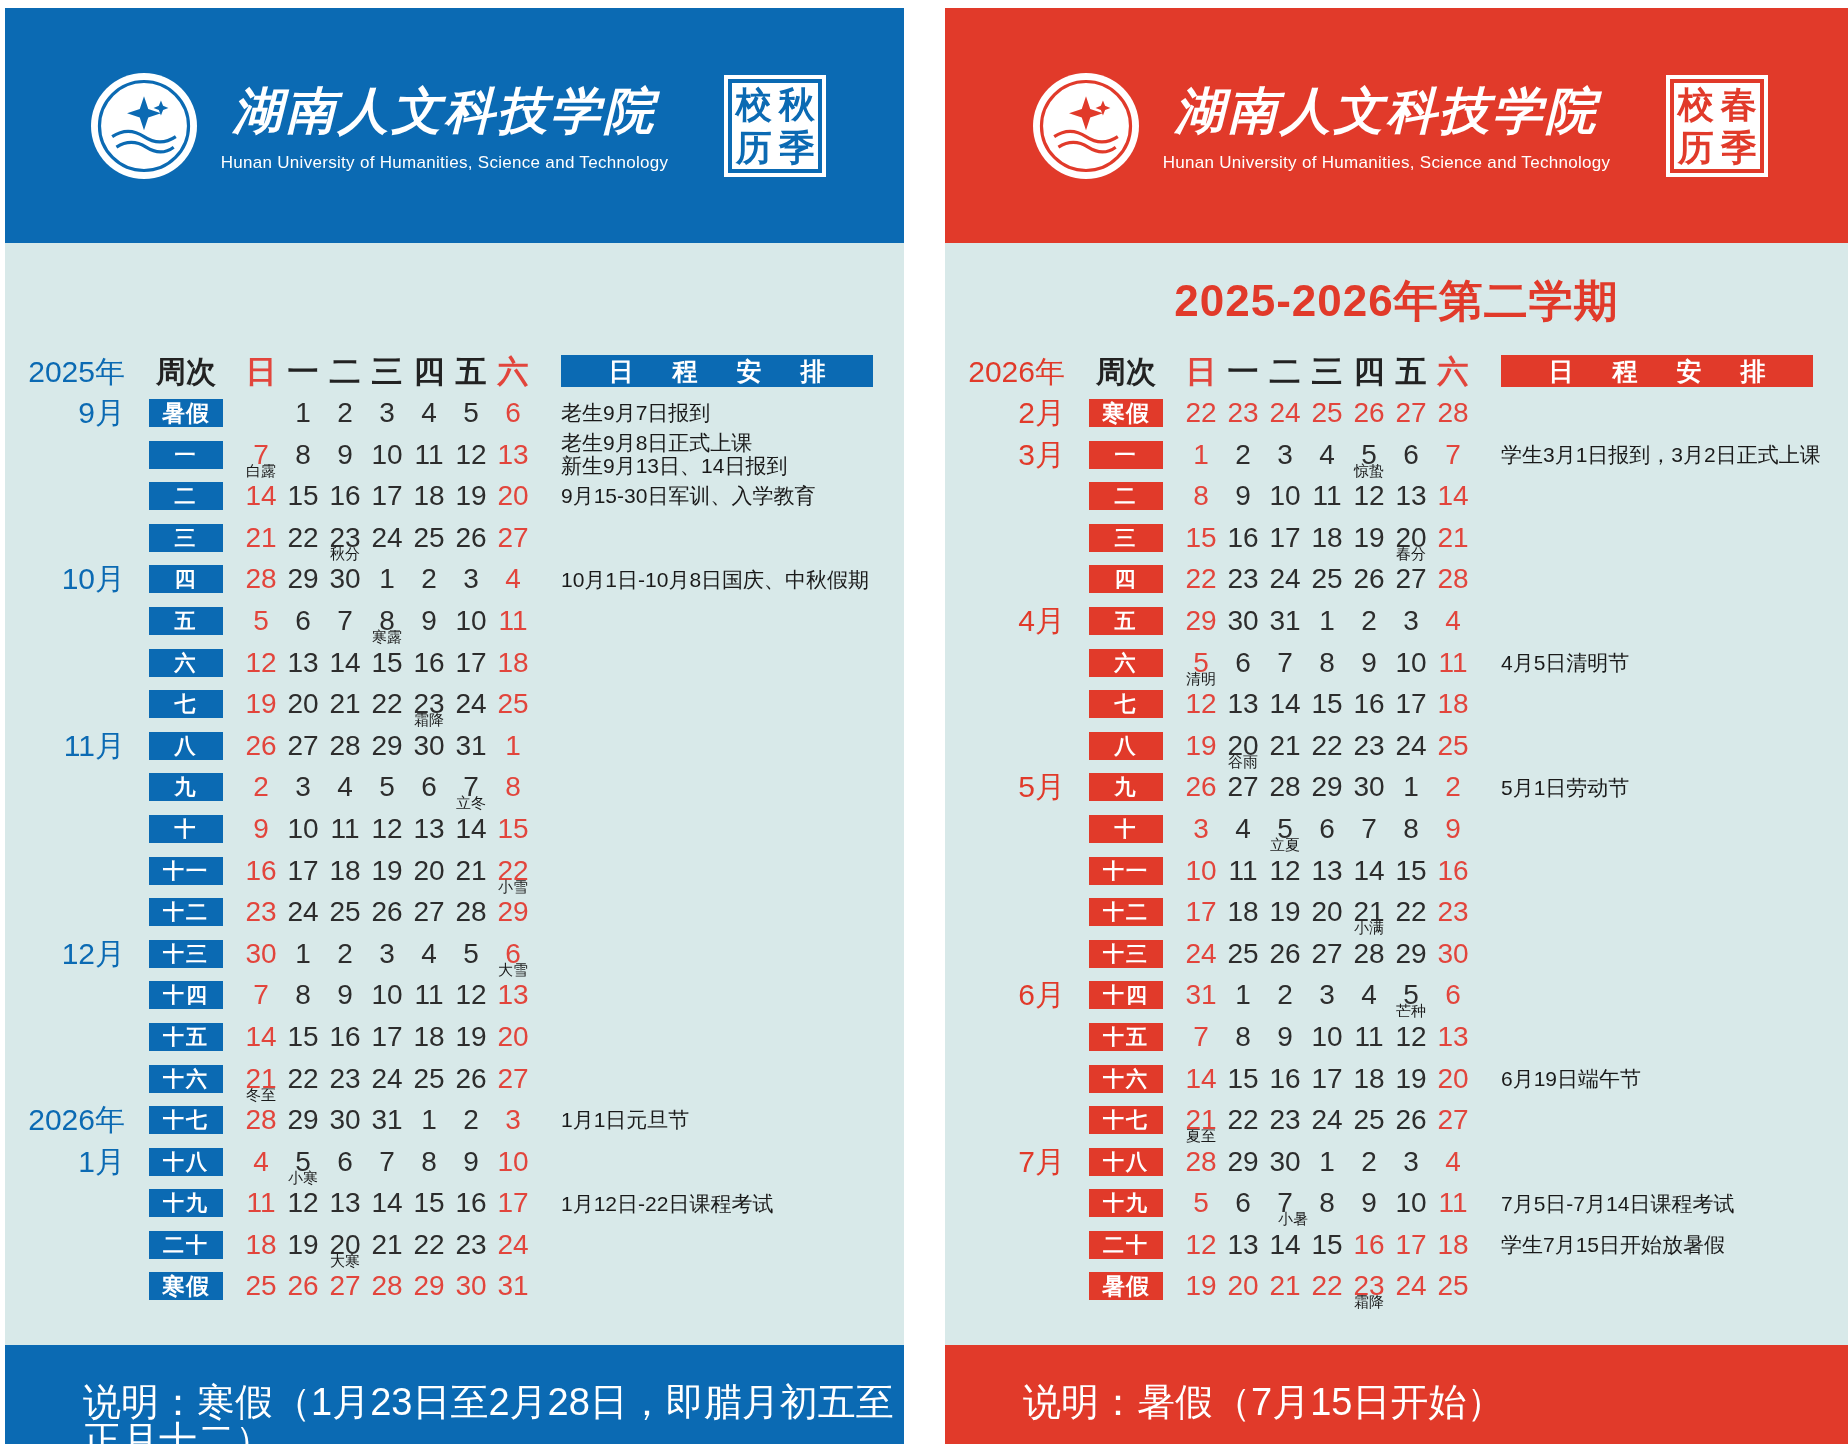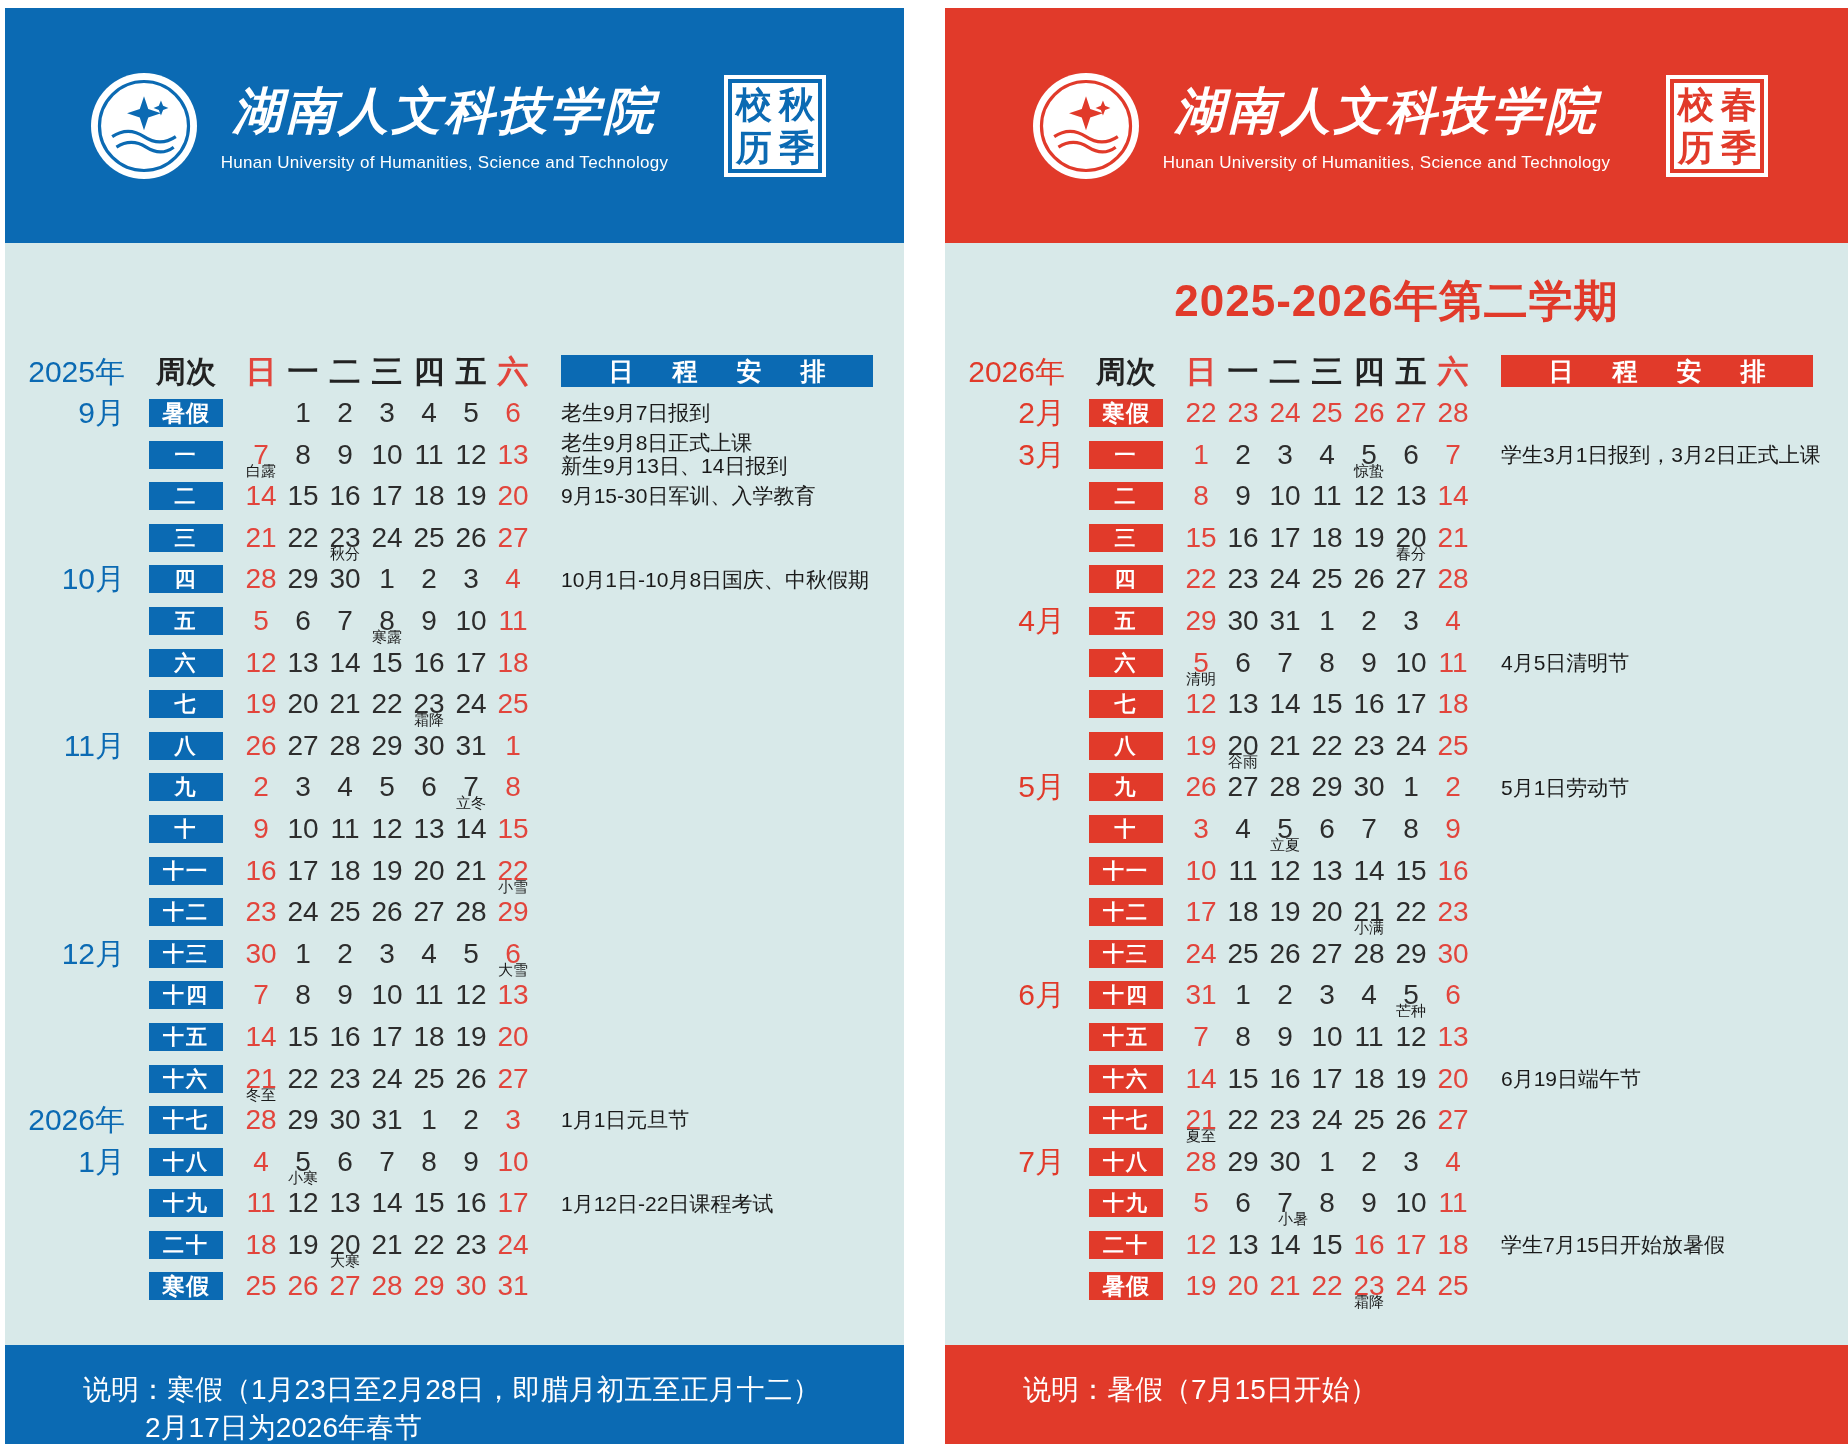--- a/index.html
+++ b/index.html
@@ -47,21 +47,21 @@
     display:flex;align-items:center;justify-content:center;letter-spacing:2px;}
   .badge.holiday{font-size:23px;letter-spacing:1px;}
   .cell-day{position:absolute;width:42px;text-align:center;font-size:28px;line-height:41.6px;color:#2d2d2d;}
   .cell-day.red{color:var(--datered);}
   .term{position:absolute;width:42px;top:28px;text-align:center;font-size:15px;color:#1a1a1a;}
   .cell-note{position:absolute;left:556px;right:6px;top:0;height:41.6px;display:flex;
     flex-direction:column;justify-content:center;font-size:21px;color:#1a1a1a;line-height:23px;}
 
   
   .footer{position:absolute;left:0;right:0;top:1337px;bottom:0;background:var(--accent);color:#fff;
-    font-size:28px;box-sizing:border-box;padding:26px 10px 0 78px;line-height:38px;}
+    font-size:38px;box-sizing:border-box;padding:38px 10px 0 78px;line-height:38px;}
   .footer .indent{margin-left:62px;}
 </style>
 </head>
 <body>
 
 <div class="panel" id="panel-fall" style="--accent: #0b6ab3; --datered: #e2453c; background: rgb(216, 233, 233);">
   <div class="banner">
     <svg class="logo" viewBox="0 0 100 100">
       <circle class="ring" cx="50" cy="50" r="50"></circle>
       <circle class="detail" cx="50" cy="50" r="42"></circle>
@@ -704,20 +704,23 @@
           <div class="badge">十九</div>
         </div>
         <div class="cell-day red" style="left: 235px;">5</div>
         <div class="cell-day" style="left: 277px;">6</div>
         <div class="cell-day" style="left: 319px;">7</div>
         <div class="cell-day" style="left: 361px;">8</div>
         <div class="cell-day" style="left: 403px;">9</div>
         <div class="cell-day" style="left: 445px;">10</div>
         <div class="cell-day red" style="left: 487px;">11</div>
         <div class="term" style="left: 327px;">小暑</div>
+        <div class="cell-note">
+          <div>7月5日-7月14日课程考试</div>
+        </div>
       </div>
       <div class="row">
         <div class="cell-week">
           <div class="badge">二十</div>
         </div>
         <div class="cell-day red" style="left: 235px;">12</div>
         <div class="cell-day" style="left: 277px;">13</div>
         <div class="cell-day" style="left: 319px;">14</div>
         <div class="cell-day" style="left: 361px;">15</div>
         <div class="cell-day red" style="left: 403px;">16</div>

